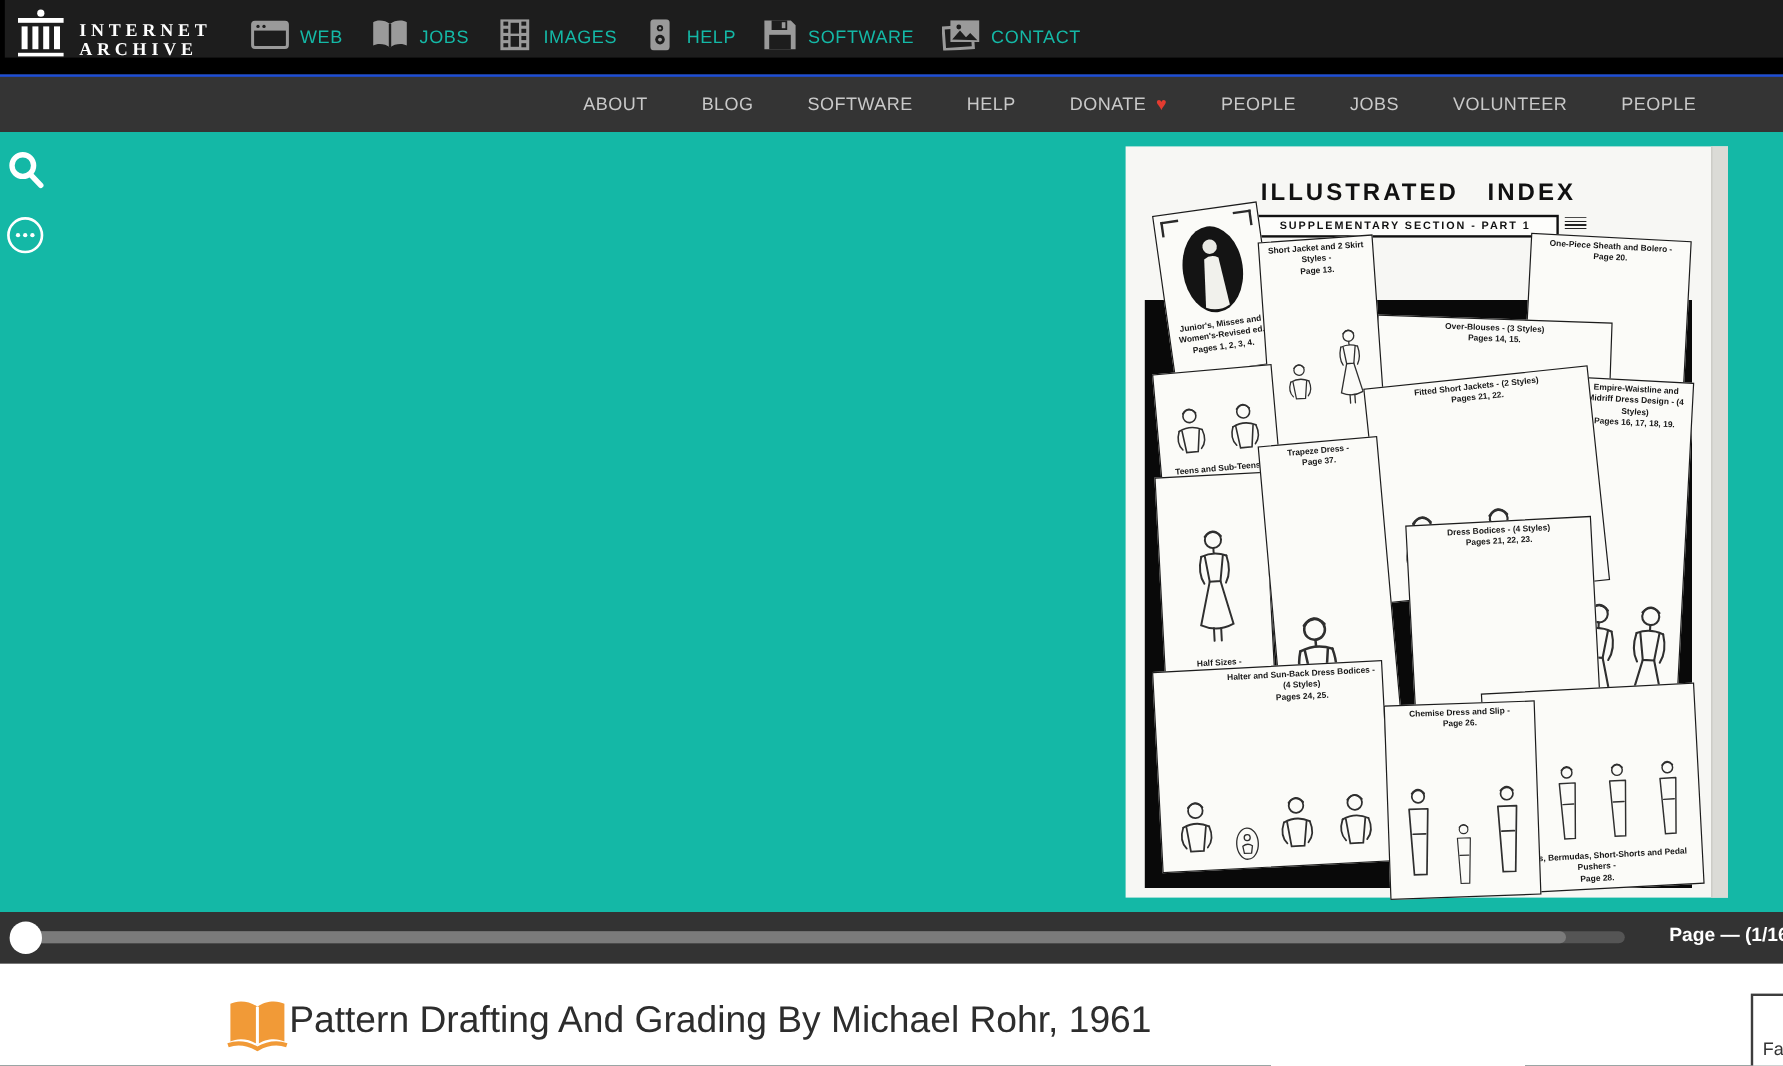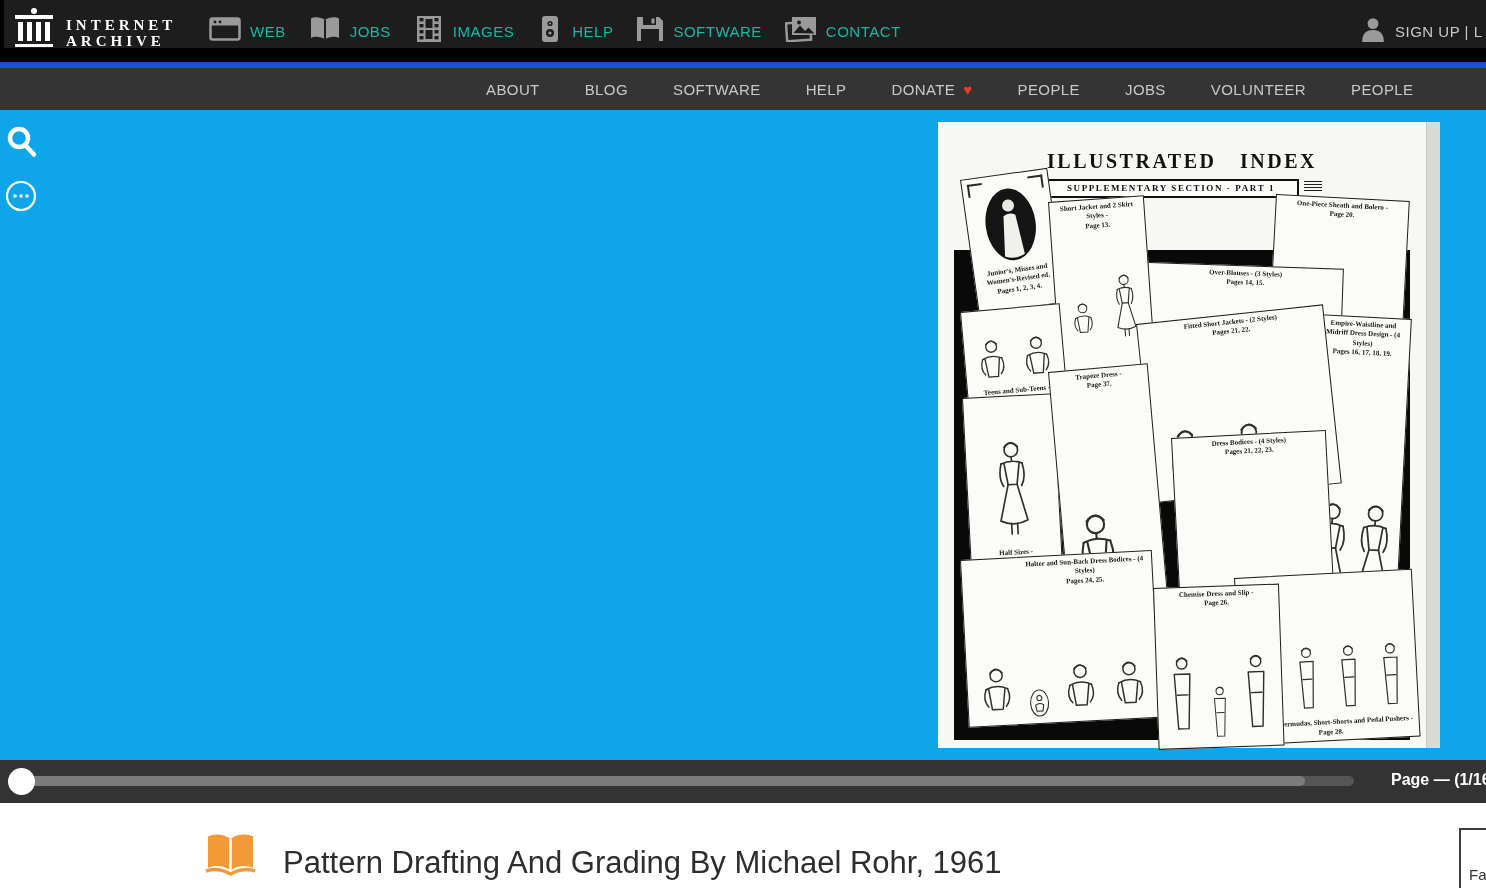--- a/index.html
+++ b/index.html
@@ -13,28 +13,28 @@
   .logo-text { color:#fff; font-family:"Liberation Serif", serif; font-weight:700;
                font-size:15px; letter-spacing:4px; line-height:16px; }
   .topnav { position:absolute; left:205px; top:0; height:62px; display:flex; align-items:center; gap:23px; }
   .topnav-item { display:flex; align-items:center; gap:9px; cursor:pointer; }
   .topnav-item .lbl { color:#14b8a6; font-size:15px; letter-spacing:.5px; }
   .account { position:absolute; left:1356px; top:0; height:62px; display:flex; align-items:center; gap:9px; cursor:pointer; white-space:nowrap; }
   .account .lbl { color:#c9c9c9; font-size:15px; letter-spacing:.5px; }
 
   
   .subnav { position:absolute; left:0; top:62px; width:1486px; height:48px;
-            background:#343434; border-top:6px solid #1d4ed8; display:flex; align-items:center;
+            background:#343434; border-top:2px solid #1d4ed8; display:flex; align-items:center;
             padding-left:486px; gap:45px; overflow:hidden; }
   .subnav .item { color:#c9c9c9; font-size:15px; letter-spacing:.4px; cursor:pointer; white-space:nowrap;
                   display:flex; align-items:center; gap:8px; }
   .heart { color:#e33b30; font-size:15px; }
 
   
-  .viewer { position:absolute; left:0; top:110px; width:1486px; height:651px; background:#0ea5e9; overflow:hidden;font-family:Liberation Serif, serif; }
+  .viewer { position:absolute; left:0; top:110px; width:1486px; height:651px; background:#14b8a6; overflow:hidden; }
   .tool-btn { position:absolute; width:32px; height:32px; cursor:pointer; }
 
   
   .page { position:absolute; left:938px; top:12px; width:502px; height:626px; background:#f7f7f4; cursor:pointer; }
   .page-edge { position:absolute; right:0; top:0; width:14px; height:626px; background:#dbdbd6; border-left:1px solid #c9c9c3; }
   .page-title { position:absolute; left:0; top:28px; width:488px; text-align:center;
                 font-weight:700; font-size:20px; letter-spacing:2.5px; word-spacing:16px; color:#111; }
   .banner { position:absolute; left:105px; top:57px; width:256px; height:19px; border:2px solid #111;
             background:#fdfdfb; text-align:center; font-weight:700; font-size:9px; letter-spacing:1.6px;
             color:#111; line-height:15px; }
@@ -69,21 +69,21 @@
 
   
   .scrubber { position:absolute; left:0; top:760px; width:1486px; height:43px; background:#333; overflow:hidden; }
   .track { position:absolute; left:20px; top:16px; width:1334px; height:10px; background:#555; border-radius:5px; cursor:pointer; }
   .track-loaded { position:absolute; left:0; top:0; width:1285px; height:10px; background:#7b7b7b; border-radius:5px; }
   .handle { position:absolute; left:8px; top:8px; width:27px; height:27px; border-radius:50%; background:#fff; cursor:grab; }
   .page-label { position:absolute; left:1391px; top:11px; color:#fff; font-weight:700; font-size:16px; white-space:nowrap; }
 
   
   .footer { position:absolute; left:0; top:803px; width:1486px; height:85px; background:#fff; overflow:hidden; }
-  .footer-title-row { position:absolute; left:204px; top:29px; display:flex; align-items:flex-end; gap:26px; }
+  .footer-title-row { position:absolute; left:188px; top:29px; display:flex; align-items:flex-start; }
   .footer-title { font-size:31px; color:#2d2d2d; white-space:nowrap; }
   .fav-btn { position:absolute; left:1459px; top:25px; width:90px; height:95px; background:#fff;
              border:2px solid #3d3d3d; cursor:pointer; font-size:15px; color:#333; padding:36px 0 0 8px; }
 </style>
 </head>
 <body>
 
 <svg width="0" height="0" style="position:absolute" aria-hidden="true">
   <defs>
     <symbol id="fig-full" viewBox="0 0 24 64">
@@ -204,28 +204,20 @@
         <svg width="32" height="26" viewBox="0 0 32 26">
           <rect x="1.5" y="6.5" width="24" height="18" fill="none" stroke="#9a9a9a" stroke-width="2.5" transform="rotate(-4 13 15)"></rect>
           <rect x="7" y="1" width="24" height="18" fill="#9a9a9a"></rect>
           <circle cx="14" cy="6.5" r="2" fill="#1d1d1d"></circle>
           <path d="M8.5 17 L15 9.5 L20 15 L23.5 11.5 L29.5 17.5 Z" fill="#1d1d1d"></path>
         </svg></span>
       <span class="lbl">CONTACT</span>
     </div>
   </nav>
 
-  <div class="account">
-    <span>
-      <svg width="26" height="26" viewBox="0 0 24 24">
-        <circle cx="12" cy="7" r="5" fill="#9a9a9a"></circle>
-        <path d="M2 24 Q2 13 12 13 Q22 13 22 24 Z" fill="#9a9a9a"></path>
-      </svg></span>
-    <span class="lbl">SIGN UP | L</span>
-  </div>
 </header>
 
 <nav class="subnav">
   <span class="item">
       <span>ABOUT</span>
     </span>
   <span class="item">
       <span>BLOG</span>
     </span>
   <span class="item">

